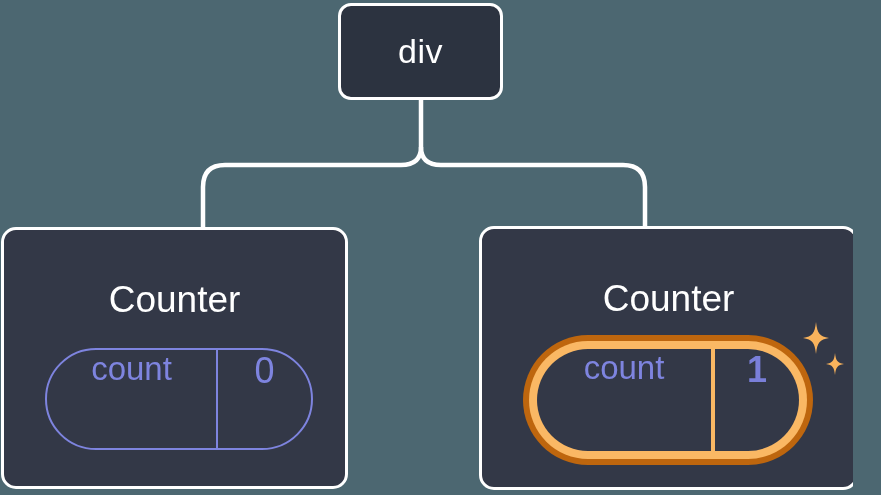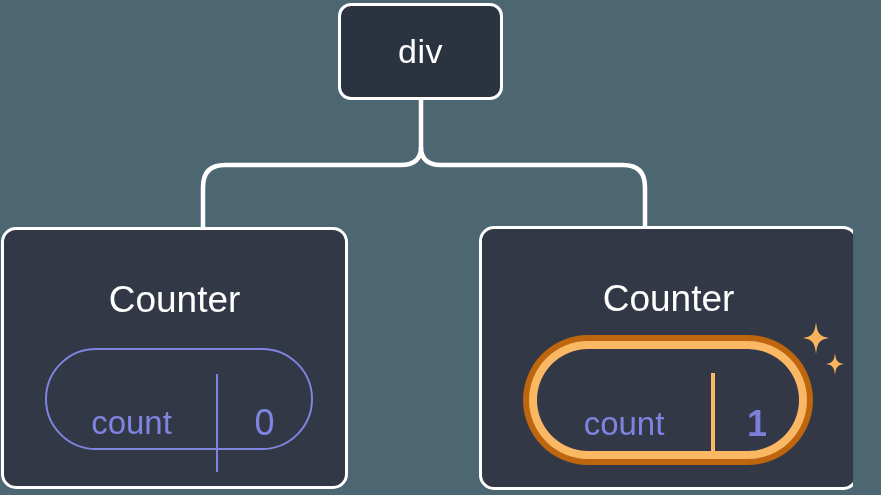--- a/index.html
+++ b/index.html
@@ -44,21 +44,21 @@
     text-align:center;color:#fff;
     font-size:37px;font-weight:500;line-height:48px;
   }
   
   .state-pill{
     position:absolute;left:41px;top:118px;width:268px;height:102px;
     border:2.5px solid var(--state-accent);
     border-radius:52px;
     display:flex;
   }
-  .pill-cell{display:flex;align-items:center;justify-content:center;height:100%;margin-top:24px;}
+  .pill-cell{display:flex;align-items:flex-start;justify-content:center;height:100%;}
   .state-pill .name-cell{width:171px;border-right:2.5px solid var(--state-accent);}
   .state-pill .value-cell{flex:1;}
   .state-name{font-size:33px;color:var(--state-accent);}
   .state-value{font-size:36px;color:var(--state-accent);}
   
   .pill-outer{
     position:absolute;left:41px;top:106px;width:290px;height:130px;
     background:var(--highlight-outer);border-radius:65px;
   }
   .pill-glow{

